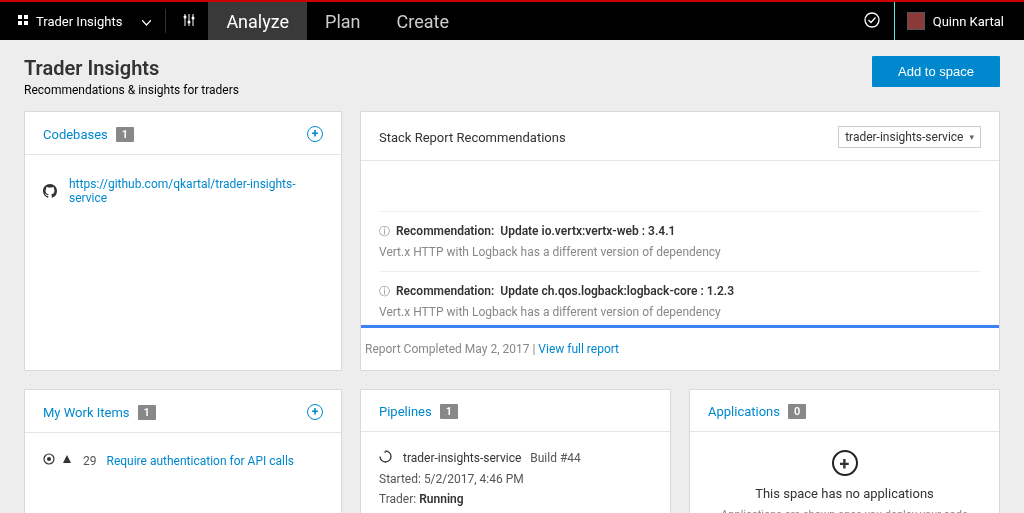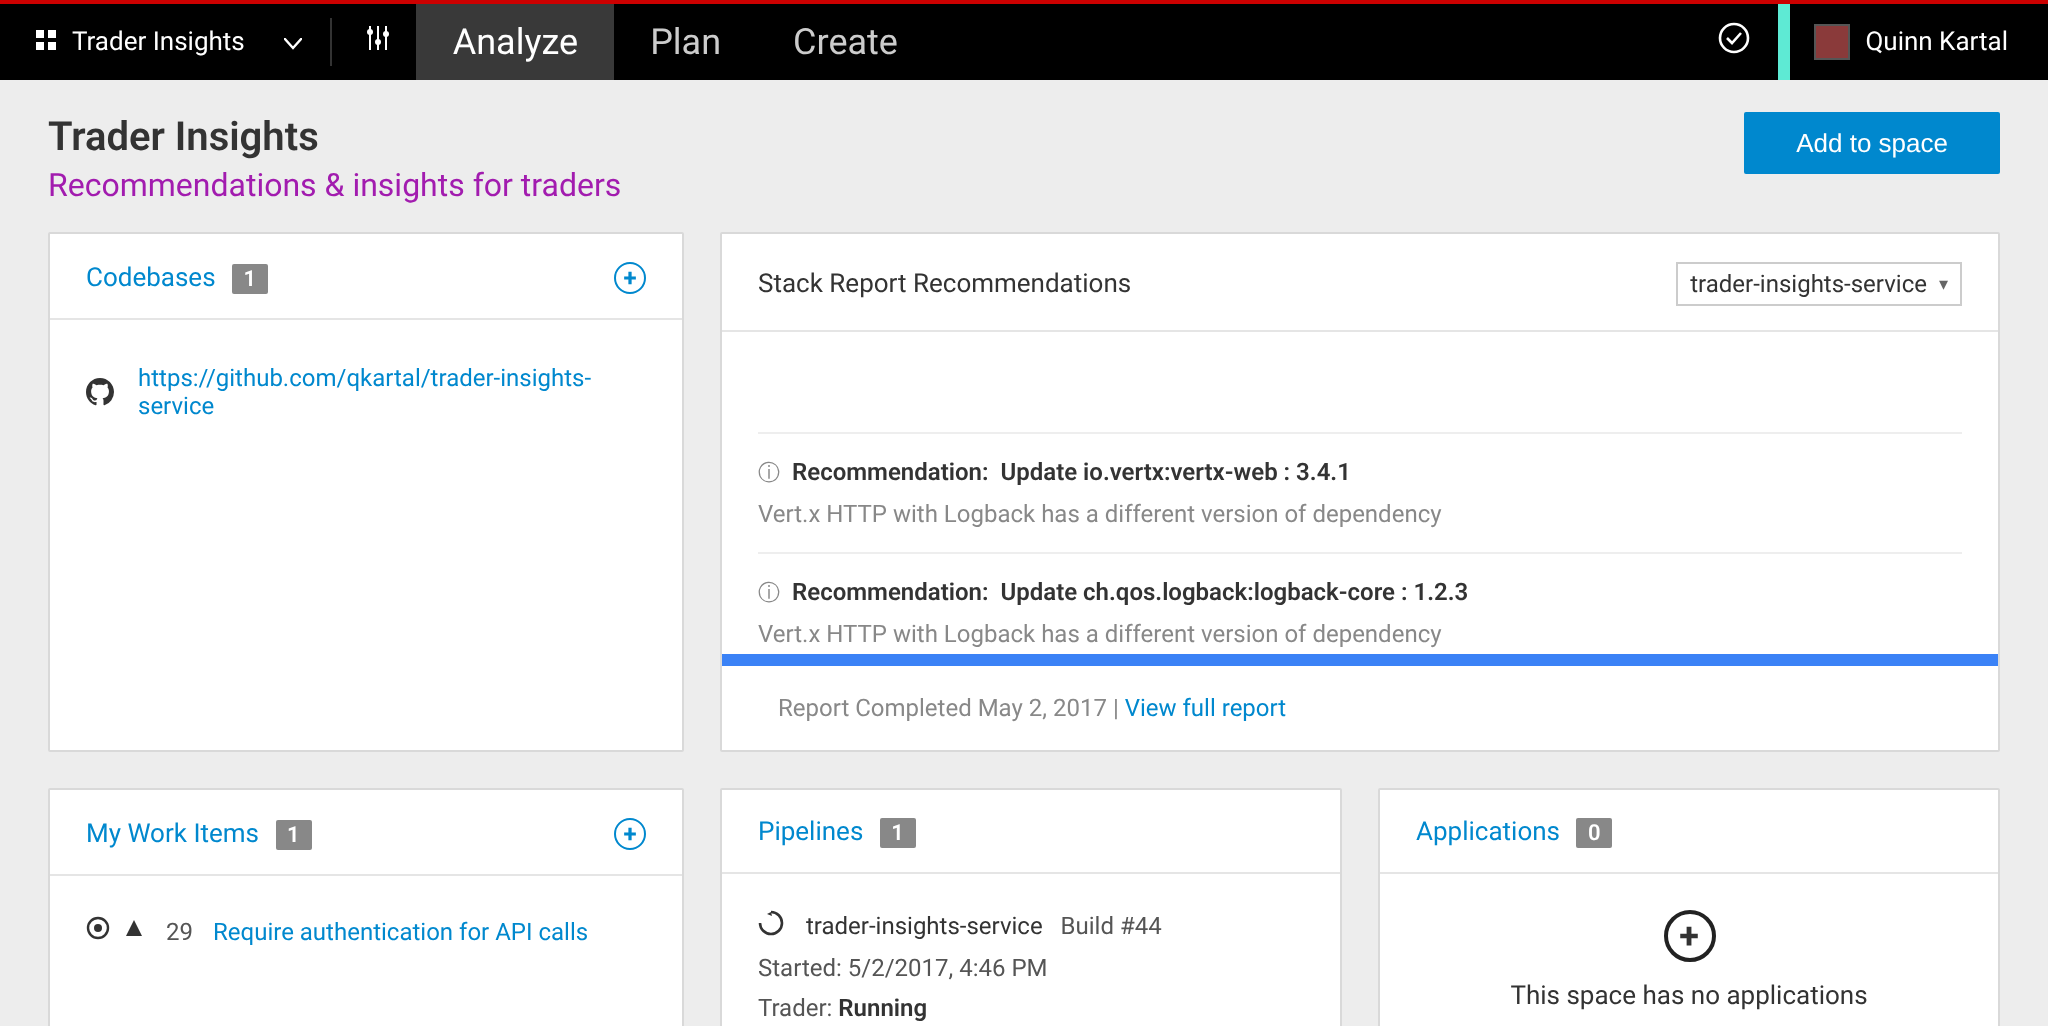--- a/index.html
+++ b/index.html
@@ -8,25 +8,25 @@
 .navbar{height:38px;background:#000;display:flex;align-items:center;color:#fff;padding:0 8px}
 .nav-brand{display:flex;align-items:center;gap:6px;padding:0 10px;font-size:13px}
 .nav-brand .grid-icon svg{display:block}
 .nav-caret{padding:0 10px;cursor:pointer}
 .nav-divider{width:1px;height:24px;background:#333;margin:0 4px}
 .nav-icon{padding:0 12px;cursor:pointer}
 .nav-item{padding:0 18px;height:38px;display:flex;align-items:center;color:#ccc;cursor:pointer;font-size:18px}
 .nav-item.active{background:#393939;color:#fff}
 .nav-spacer{flex:1}
 .nav-check{padding:0 14px;cursor:pointer}
-.nav-user{display:flex;align-items:center;gap:8px;padding:0 12px;border-left:6px solid #5eead4;height:38px}
+.nav-user{display:flex;align-items:center;gap:8px;padding:0 12px;border-left:1px solid #5eead4;height:38px}
 .avatar{width:18px;height:18px;background:#8a3a3a;border:1px solid #555}
 .page-header{padding:16px 24px 14px;display:flex;justify-content:space-between;align-items:flex-start}
 .page-title{font-size:20px;font-weight:600;color:#333}
-.page-sub{font-size:16px;color:#a21caf;margin-top:3px}
+.page-sub{font-size:12px;color:#000000;margin-top:3px}
 .btn-primary{background:#0088ce;color:#fff;border:none;padding:8px 26px;font-size:13px;cursor:pointer;border-radius:1px}
 .cards-row{display:flex;gap:18px;padding:0 24px 18px}
 .card{background:#fff;border:1px solid #d9d9d9;border-radius:1px}
 .card-header{padding:14px 18px 12px;display:flex;align-items:center;gap:8px}
 .card-title{font-size:13px;color:#333}
 .card-title.link{color:#0088ce;cursor:pointer}
 .badge{background:#888;color:#fff;font-size:11px;padding:1px 6px;border-radius:1px;font-weight:600}
 .card-header .plus{margin-left:auto;color:#0088ce;cursor:pointer;font-weight:bold;width:16px;height:16px;border:1px solid #0088ce;border-radius:50%;display:flex;align-items:center;justify-content:center;font-size:12px;line-height:1}
 .card-sep{height:1px;background:#e5e5e5;margin:0 0 0 0}
 .card-body{padding:16px 18px}
@@ -37,21 +37,21 @@
 .gh-icon svg{display:block}
 .stack-card .card-header{justify-content:space-between}
 .select-wrap{border:1px solid #ccc;padding:3px 6px;font-size:12px;background:#fff;display:flex;align-items:center;gap:6px}
 .select-wrap::after{content:"▾";font-size:9px;color:#666}
 .rec-list{margin-top:50px}
 .rec-row{padding:12px 0;border-top:1px solid #eee;font-size:12px;display:flex;align-items:baseline;gap:6px;flex-wrap:wrap}
 .rec-row .info-icon{color:#888;font-size:11px;flex-shrink:0}
 .rec-row .rec-label{font-weight:600}
 .rec-row .rec-text{font-weight:600}
 .rec-row .rec-desc{color:#888;font-weight:400}
-.stack-footer{padding:14px 28px;font-size:12px;color:#888;border-top:6px solid #3b82f6}
+.stack-footer{padding:14px 4px;font-size:12px;color:#888;border-top:3px solid #3b82f6}
 .stack-footer a{color:#0088ce;text-decoration:none}
 .row3{display:flex;gap:18px}
 .row3 .card{flex:1}
 .workitem-row{display:flex;align-items:center;gap:10px;font-size:12px;padding:4px 0}
 .workitem-row .wi-icons{display:flex;align-items:center;gap:6px;color:#555}
 .workitem-row .wi-num{color:#555}
 .workitem-row a{color:#0088ce;text-decoration:none}
 .pipeline-body{font-size:12px;color:#555;line-height:1.7}
 .pipeline-body .p-name{color:#333}
 .pipeline-body .running{font-weight:600;color:#333}

